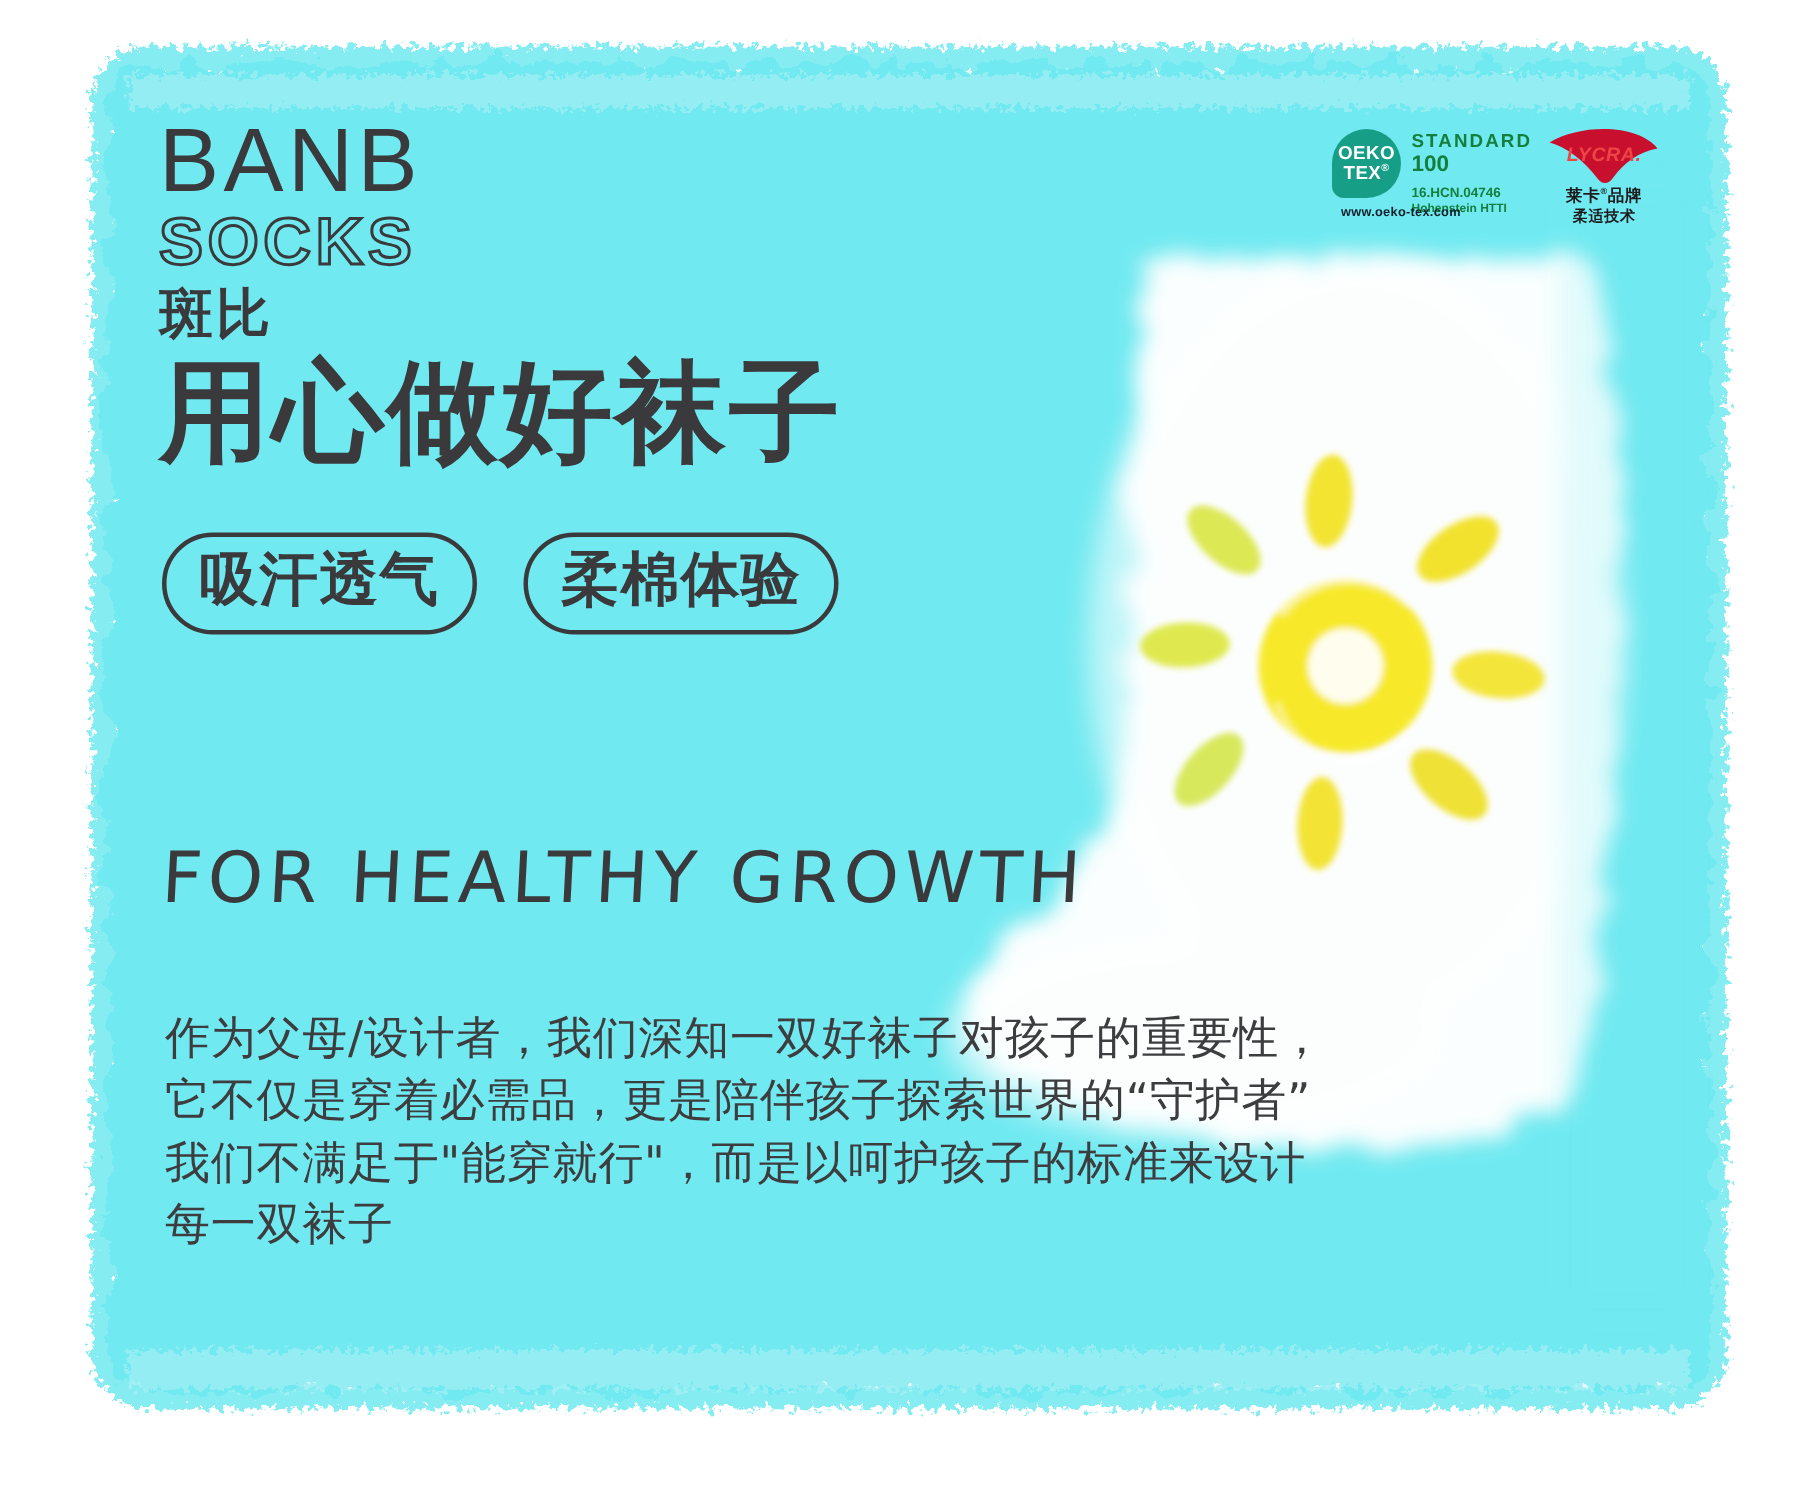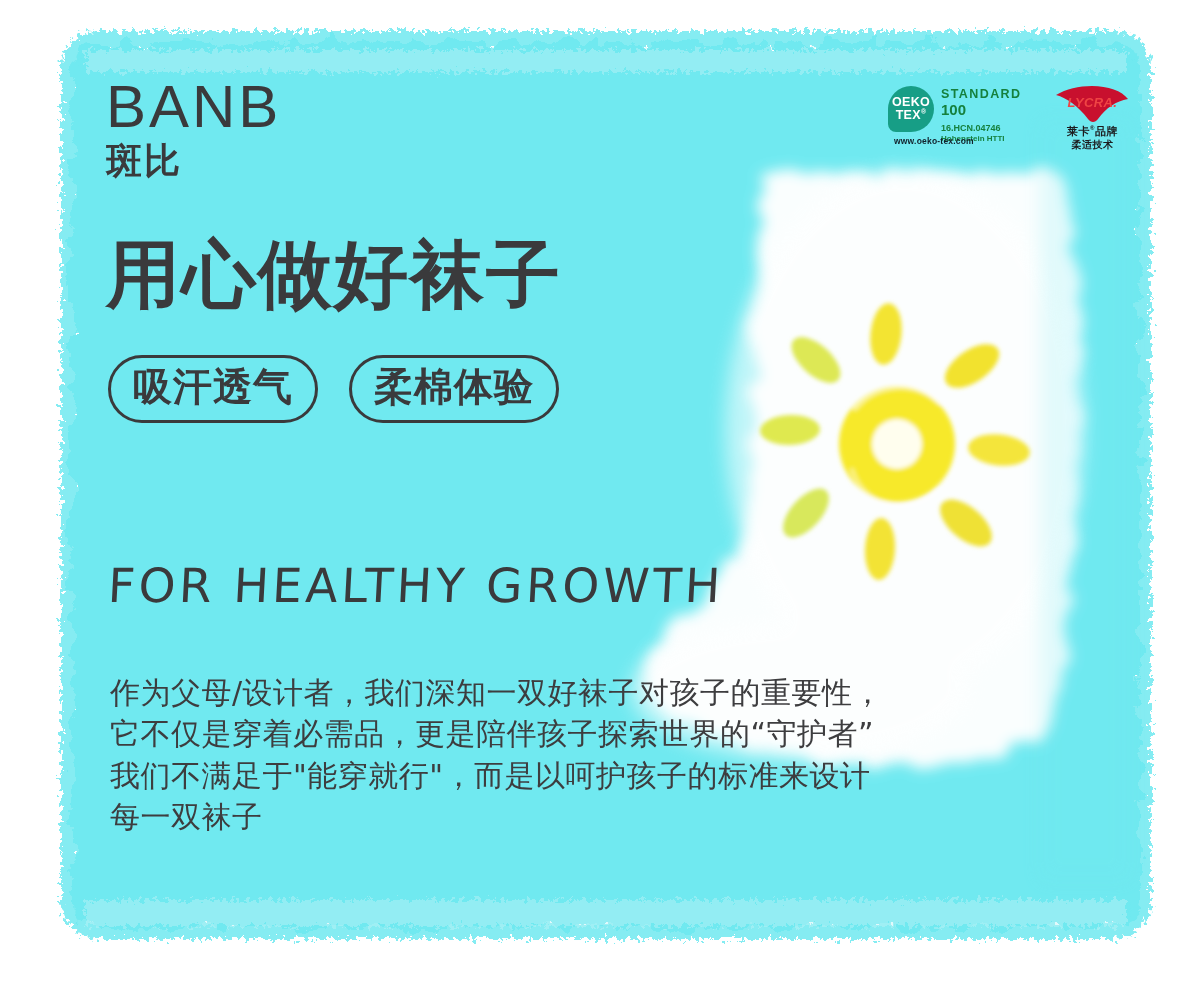--- a/index.html
+++ b/index.html
@@ -34,21 +34,21 @@
     color:transparent;
     -webkit-text-stroke:2px #3a3a3c;
     font-family:"Liberation Sans",sans-serif;
   }
   .logo-cn {
     font-size:36px; font-weight:bold; color:#3a3a3c;
     letter-spacing:2px; margin-top:4px; line-height:1.1;
   }
 
   
-  .certs { position:absolute; left:888px; top:86px; display:flex; align-items:flex-start; gap:35px; }
+  .certs { position:absolute; left:888px; top:86px; display:flex; align-items:flex-start; gap:12px; }
 
   .oeko { display:flex; align-items:flex-start; gap:7px; }
   .oeko-mark {
     width:46px; height:46px; background:#179e86;
     border-radius:50% 50% 50% 8px;
     display:flex; flex-direction:column; align-items:center; justify-content:center;
     color:#ffffff; line-height:1.02;
   }
   .oeko-mark .l1 { font-size:12.5px; font-weight:bold; letter-spacing:.3px; }
   .oeko-mark .l2 { font-size:12.5px; font-weight:bold; letter-spacing:.3px; }
@@ -197,20 +197,21 @@
       <g filter="url(#softBlur)" opacity="0.18">
         <rect x="1040" y="120" width="90" height="760" fill="#6FE9F0"></rect>
       </g>
     </g>
   </svg>
 
   <div class="content">
 
     <div class="logo">
       <div class="logo-banb">BANB</div>
+      <div class="logo-socks">SOCKS</div>
       <div class="logo-cn">斑比</div>
     </div>
 
     <div class="certs">
 
       <div class="oeko" style="position:relative;">
         <div class="oeko-mark">
           <span class="l1">OEKO</span>
           <span class="l2"><span>TEX</span><sup>®</sup></span>
         </div>

